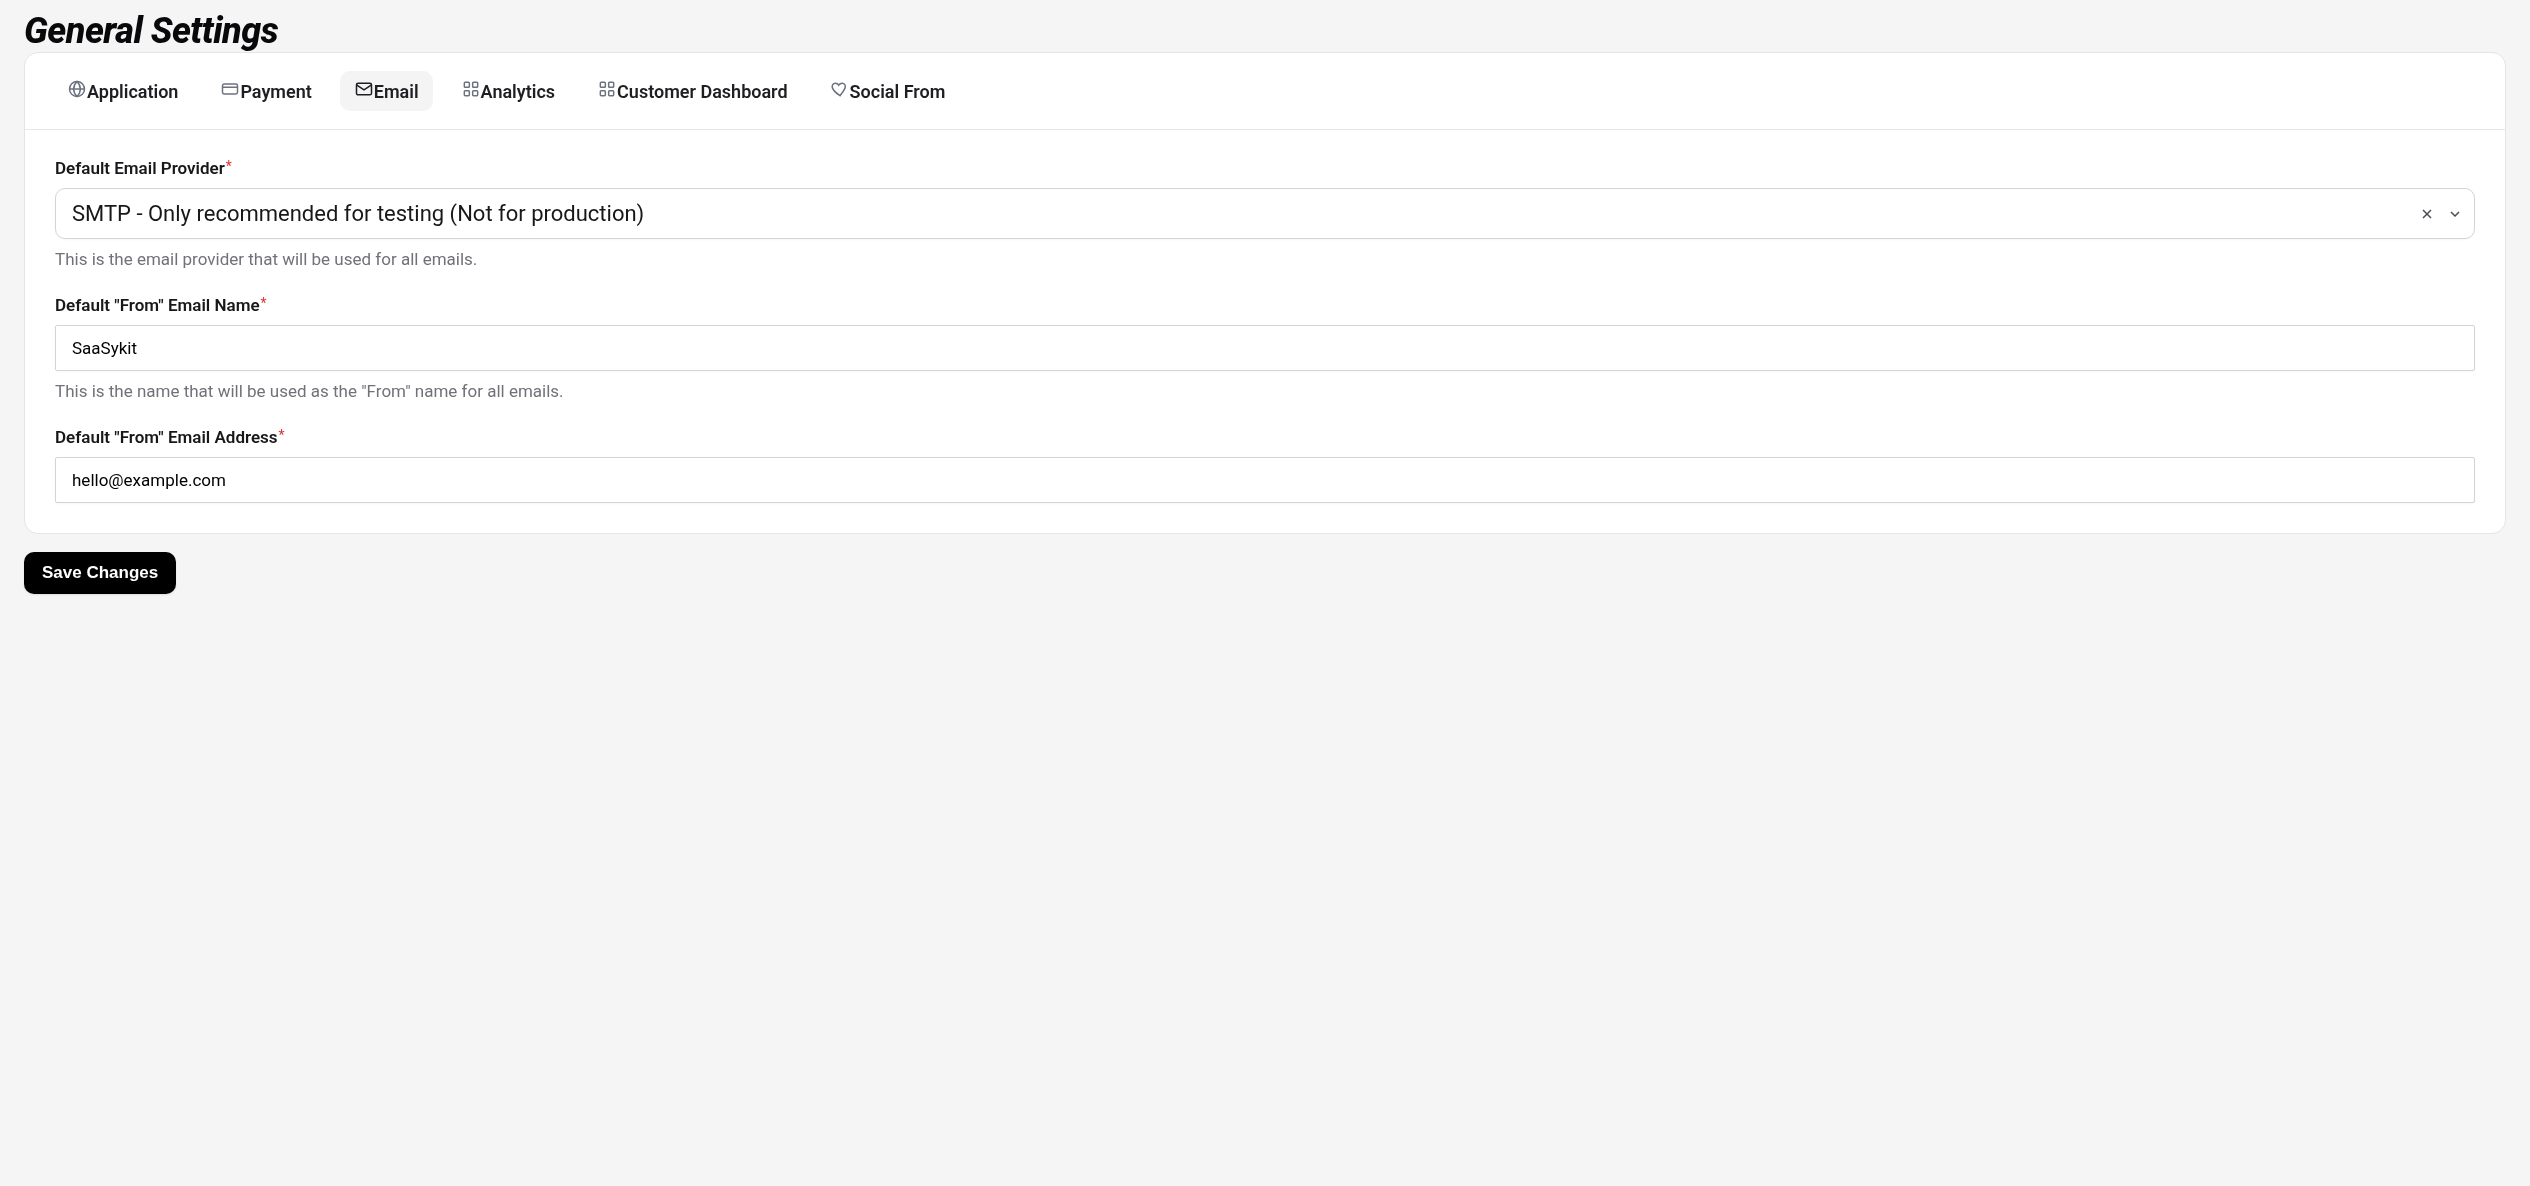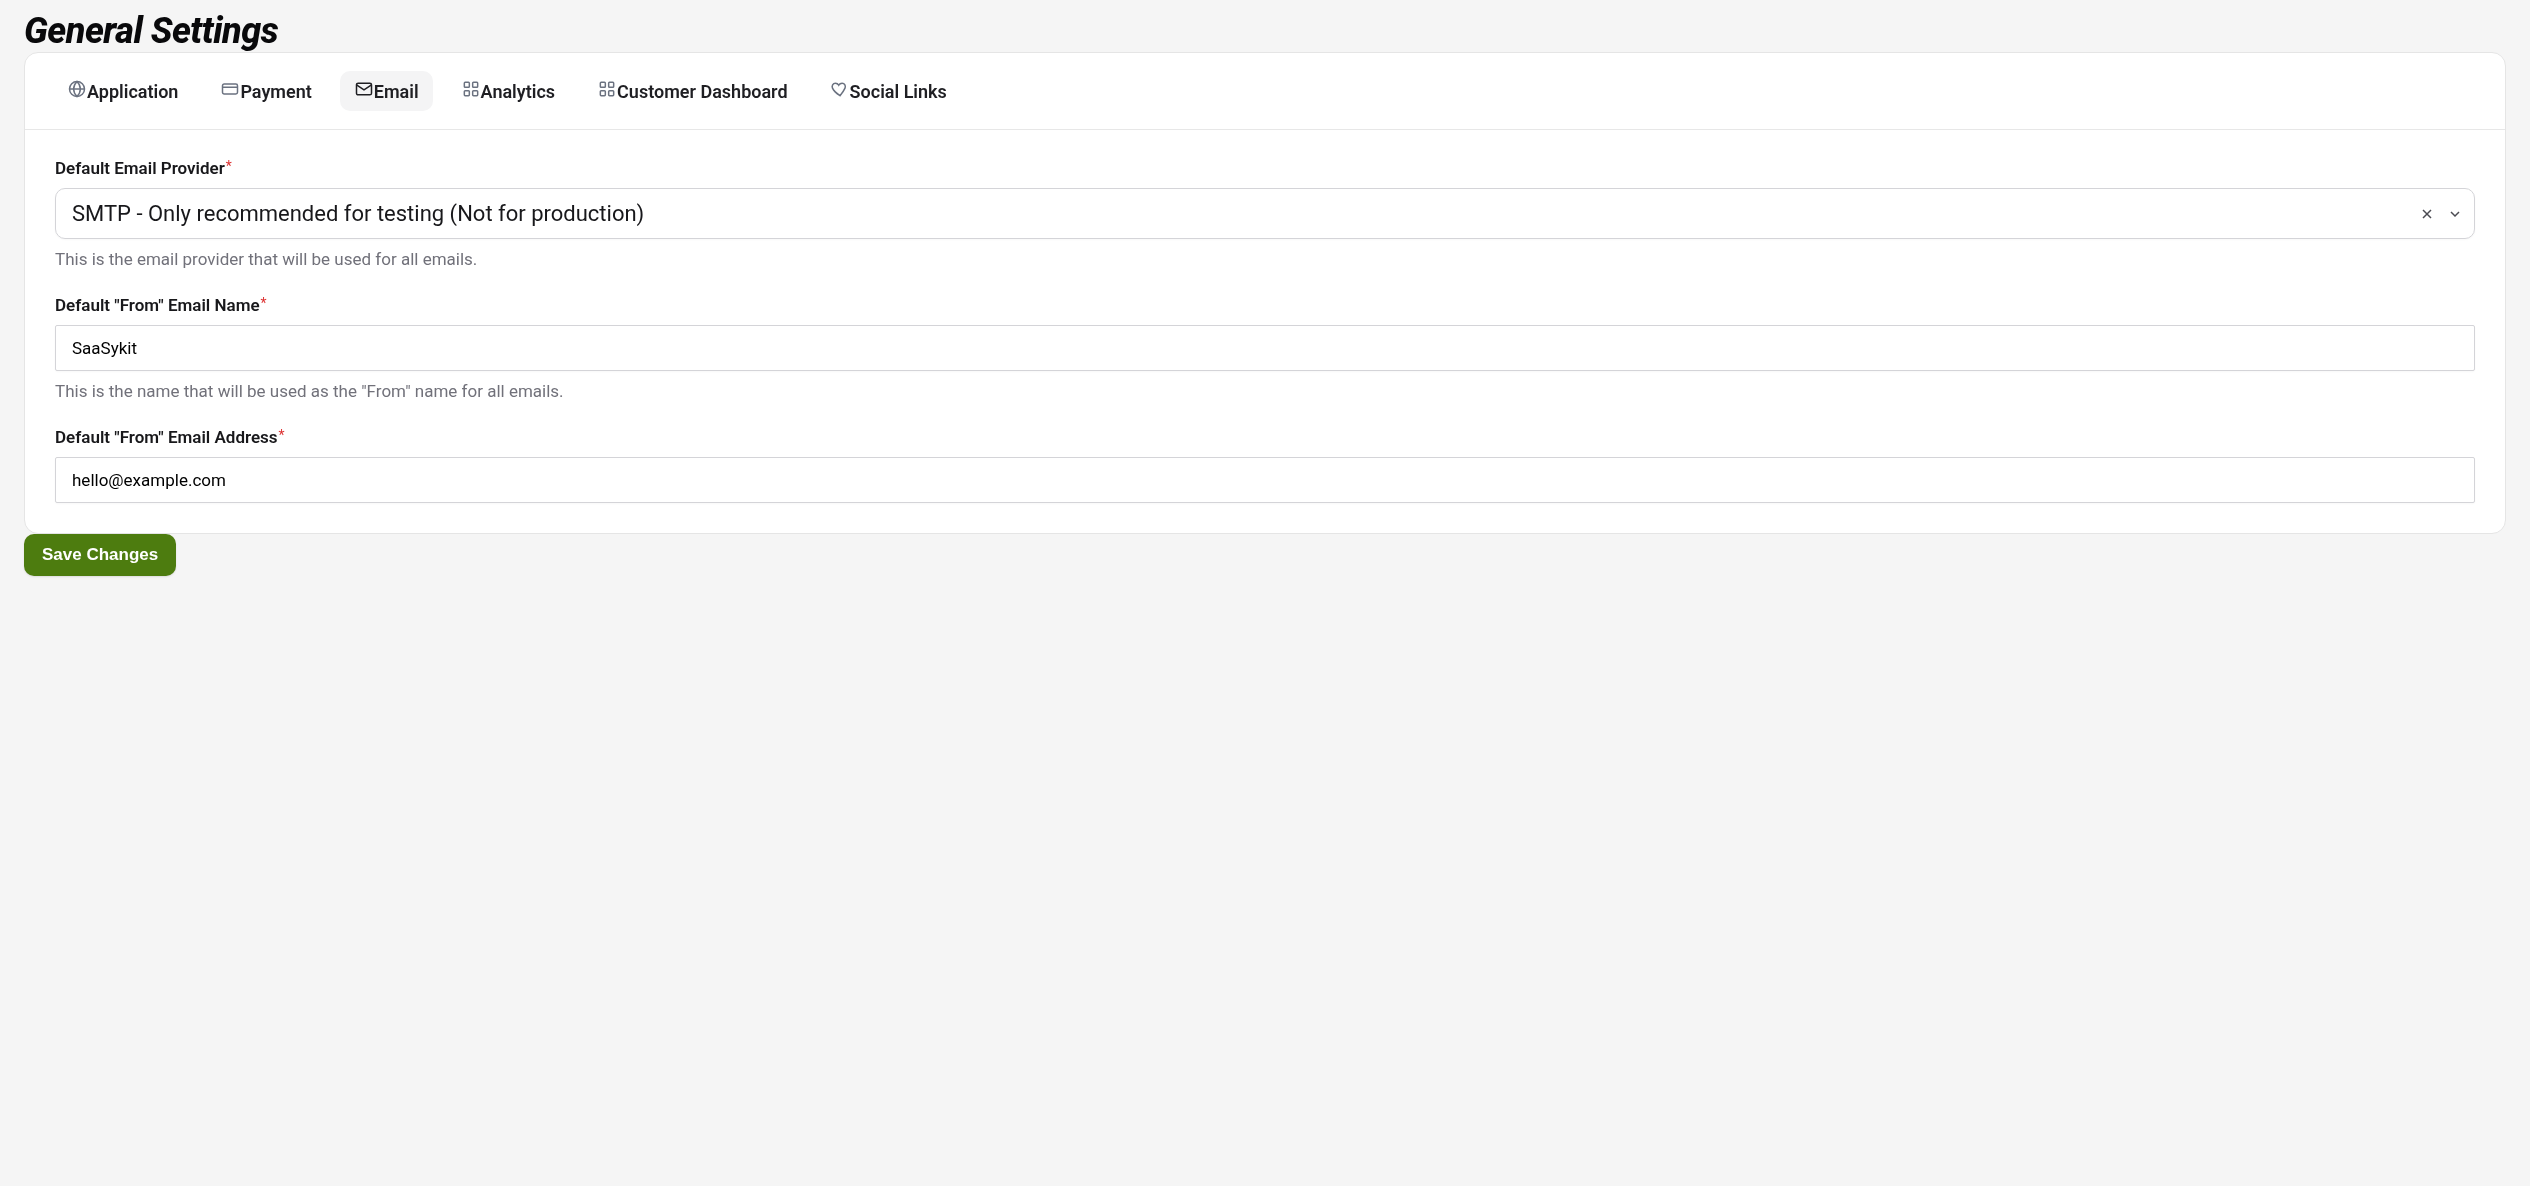--- a/index.html
+++ b/index.html
@@ -126,21 +126,22 @@
       margin-top: 10px;
       box-shadow: 0 1px 2px rgba(0,0,0,0.03);
       font-family: inherit;
     }
     .helper {
       margin-top: 10px;
       color: #71717a;
       font-size: 17px;
     }
     .save-btn {
-      background: #4d7c0f;
+      margin-top: 18px;
+      background: #000000;
       color: #fff;
       border: none;
       border-radius: 10px;
       padding: 11px 18px;
       font-size: 17px;
       font-weight: 600;
       cursor: pointer;
       box-shadow: 0 1px 2px rgba(0,0,0,0.1);
     }
   </style>
@@ -208,21 +209,21 @@
       </span>
       <span>Customer Dashboard</span>
     </div>
 
     <div class="tab">
       <span class="icon">
         <svg viewBox="0 0 24 24">
             <path d="M12 20s-7-4.5-9-9c-1.2-2.8.4-6 3.5-6 2 0 3.3 1.2 4 2.4.7-1.2 2-2.4 4-2.4 3.1 0 4.7 3.2 3.5 6-2 4.5-6 9-6 9z"></path>
           </svg>
       </span>
-      <span>Social Links</span>
+      <span>Social From</span>
     </div>
 
   </div>
 
   <div class="form-area">
 
     <div class="field">
       <span class="field-label">Default Email Provider</span><span class="req">*</span>
       <div class="select-wrap">
         <div class="select-box">SMTP - Only recommended for testing (Not for production)</div>

